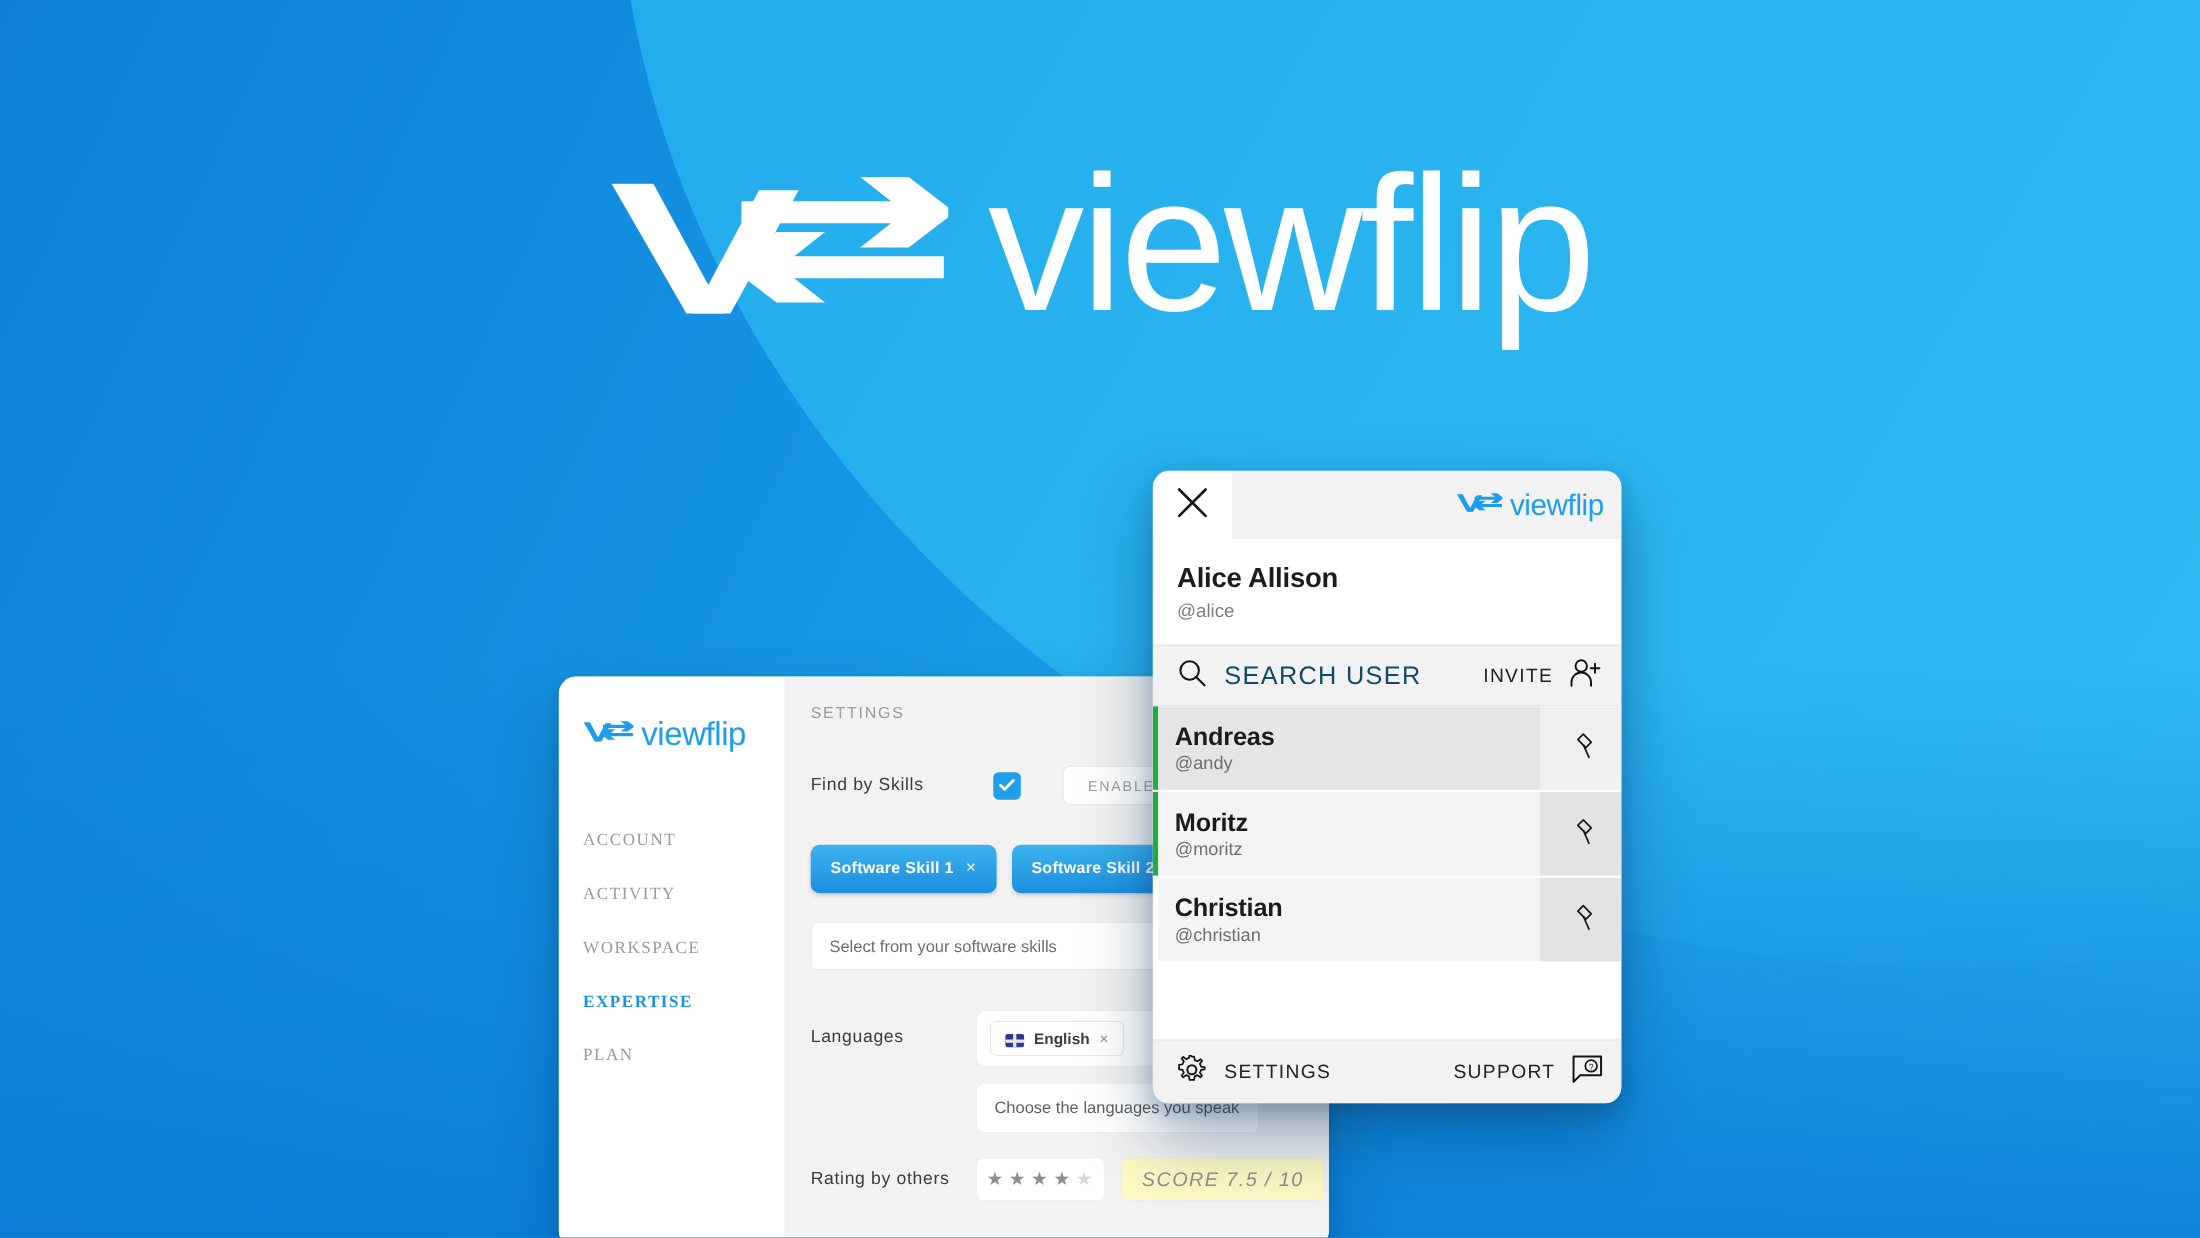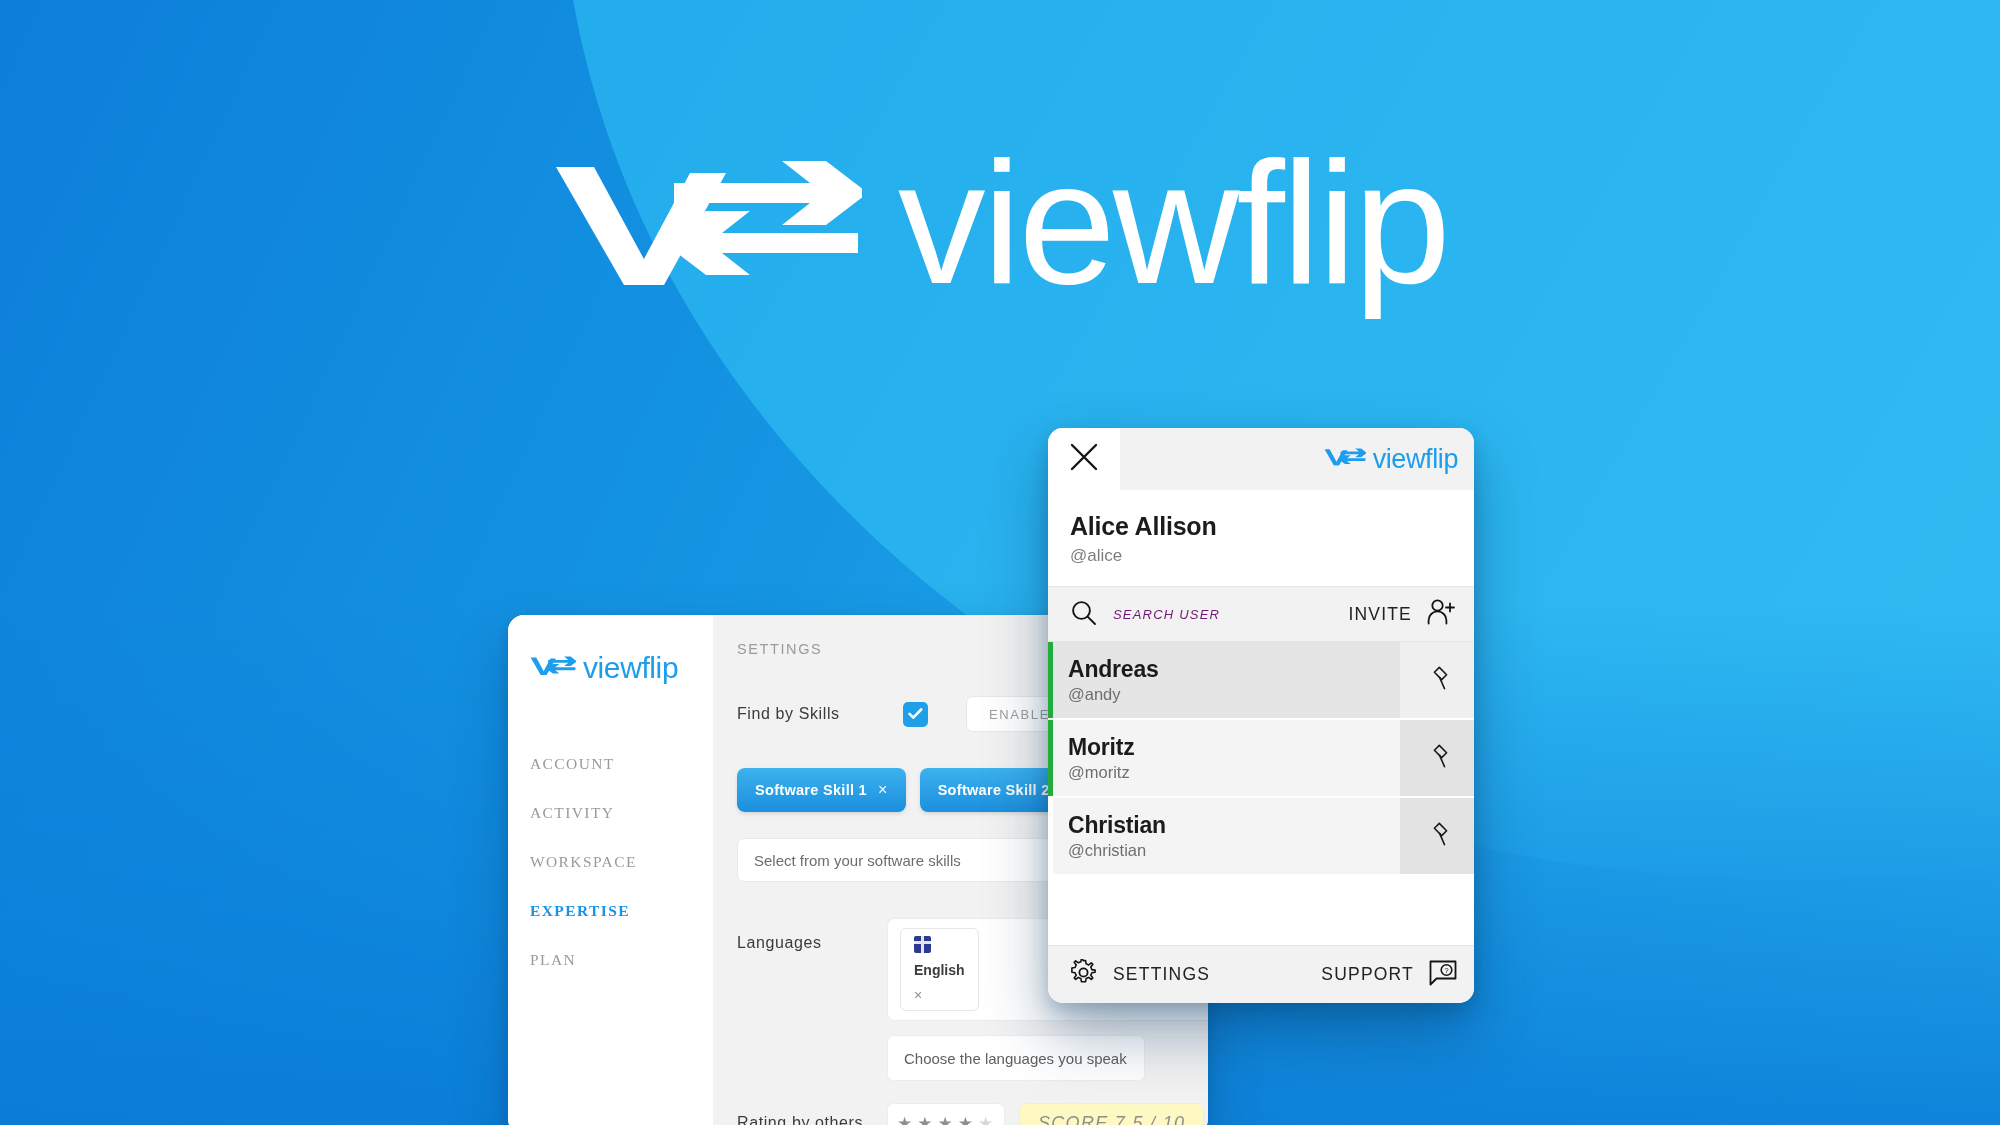--- a/index.html
+++ b/index.html
@@ -88,22 +88,22 @@
   .field{
     margin-top:26px;height:44px;background:#fff;border:1px solid #e9e9e9;border-radius:7px;
     display:flex;align-items:center;padding:0 16px;font-size:15px;color:#6d6d6d;width:430px;box-sizing:border-box;
   }
   .r-lang{margin-top:36px;align-items:flex-start;}
   .r-lang .dt-label{width:150px;padding-top:16px;}
   .langbox{
     background:#fff;border:1px solid #ececec;border-radius:8px;padding:9px 12px;display:flex;gap:10px;width:330px;box-sizing:border-box;
   }
   .langchip{
-    border:1px solid #e6e6e6;border-radius:6px;padding:7px 13px;display:flex;align-items:flex-start;gap:9px;
-    font-size:14px;color:#3c3c3c;font-weight:700;background:#fff;flex-direction:column;
+    border:1px solid #e6e6e6;border-radius:6px;padding:7px 13px;display:flex;align-items:flex-end;gap:9px;
+    font-size:14px;color:#3c3c3c;font-weight:700;background:#fff;
   }
   .flag{width:17px;height:12px;border-radius:2px;background:#2b3a8f;position:relative;overflow:hidden;flex:0 0 17px;}
   .flag:before{content:"";position:absolute;left:0;right:0;top:4.5px;height:3px;background:#e5e5e5;}
   .flag:after{content:"";position:absolute;top:0;bottom:0;left:7px;width:3px;background:#e5e5e5;}
   .langchip .x{font-weight:400;color:#8d8d8d;}
   .hintbox{
     margin-top:14px;margin-left:150px;background:#fff;border:1px solid #ececec;border-radius:7px;
     height:46px;display:flex;align-items:center;padding:0 16px;font-size:15px;color:#5f5f5f;width:258px;box-sizing:border-box;
   }
   .r-rating{margin-top:22px;}
@@ -133,21 +133,21 @@
     flex:1;background:#f2f2f2;display:flex;align-items:center;justify-content:flex-end;padding-right:16px;
   }
   .pp-brandbar .brand{font-size:27px;}
   .pp-ident{flex:0 0 96px;background:#fff;padding:22px 0 0 22px;box-sizing:border-box;}
   .pp-name{font-size:25px;font-weight:700;color:#1c1c1c;letter-spacing:-.2px;}
   .pp-handle{margin-top:5px;font-size:17px;color:#7e7e7e;}
   .pp-search{
     flex:0 0 56px;background:#f2f2f2;display:flex;align-items:center;padding:0 18px 0 22px;box-sizing:border-box;
     border-top:1px solid #e4e4e4;border-bottom:1px solid #e4e4e4;
   }
-  .pp-search .lbl{margin-left:16px;font-size:13px;letter-spacing:1.2px;color:#701a75;font-style:italic;}
+  .pp-search .lbl{margin-left:16px;font-size:23px;letter-spacing:1.2px;color:#0c4a6e;}
   .pp-search .spacer{flex:1;}
   .pp-search .invite{font-size:17.5px;letter-spacing:1.2px;color:#222;margin-right:14px;}
   .pp-list{flex:1;background:#fff;overflow:hidden;}
   .urow{height:76px;display:flex;align-items:stretch;margin-bottom:2px;}
   .urow .bar{width:5px;flex:0 0 5px;background:#21ac3c;}
   .urow.nobar .bar{background:transparent;}
   .urow .uinfo{flex:1;display:flex;flex-direction:column;justify-content:center;padding-left:15px;}
   .urow .uname{font-size:23px;font-weight:700;color:#1b1b1b;letter-spacing:-.2px;}
   .urow .uhandle{font-size:16.5px;color:#6f6f6f;margin-top:2px;}
   .urow .pinbtn{width:74px;flex:0 0 74px;display:flex;align-items:center;justify-content:center;}

